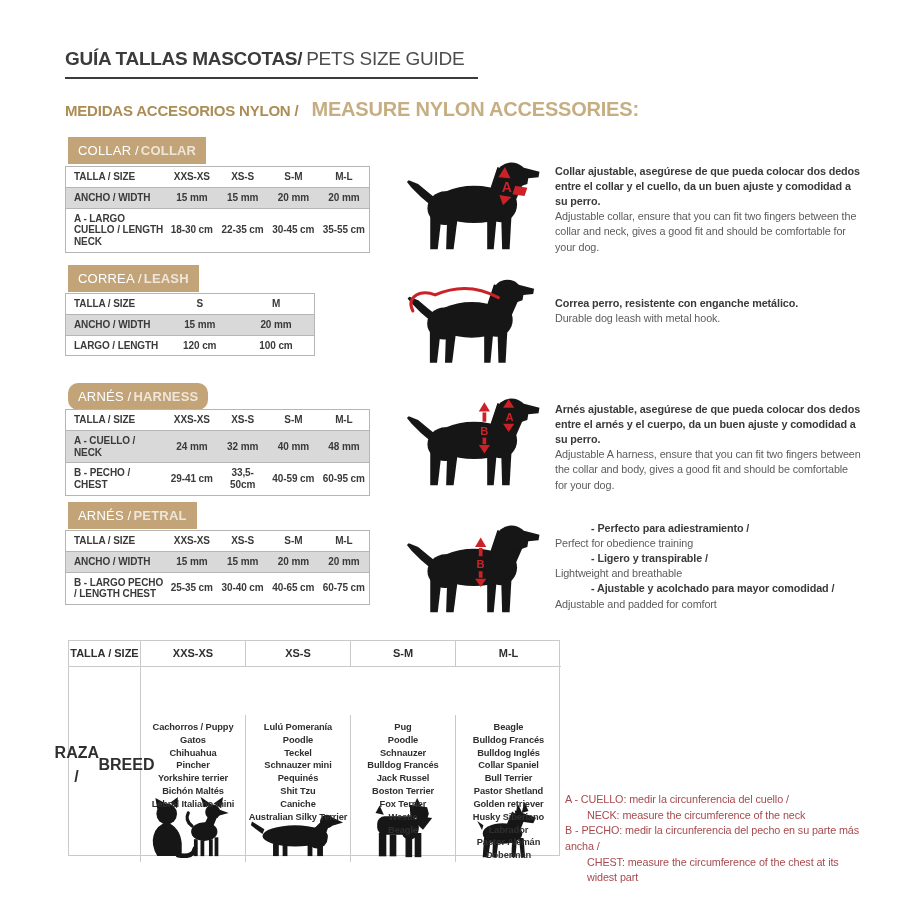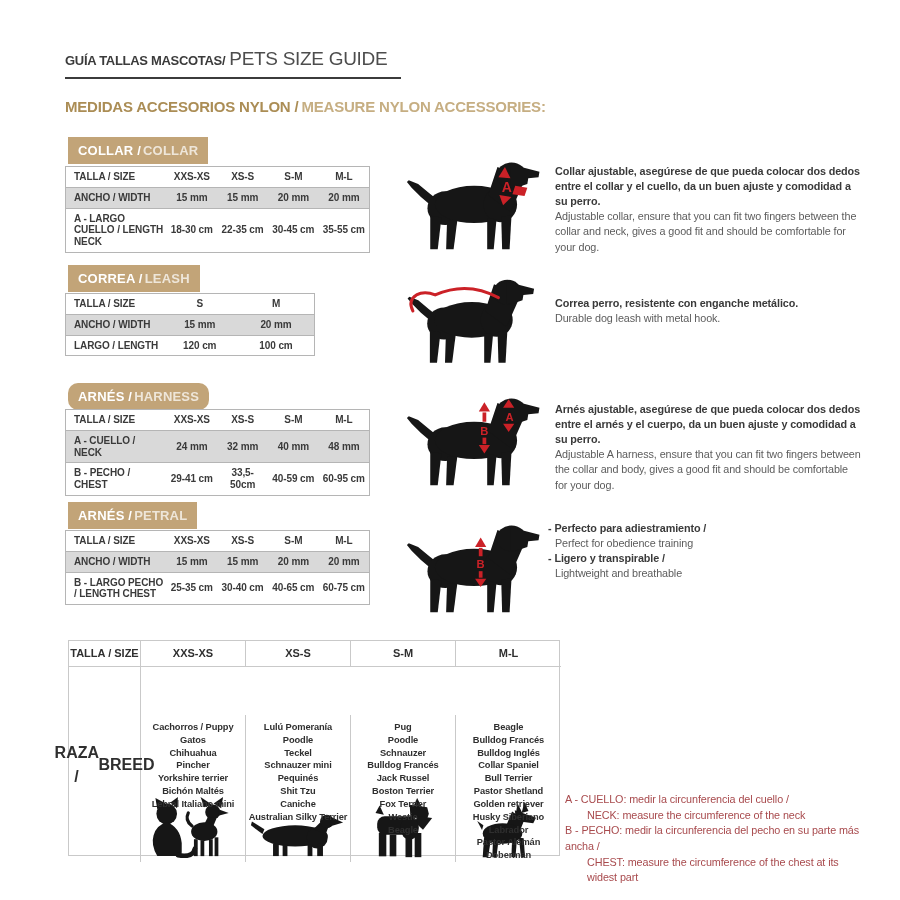--- a/index.html
+++ b/index.html
@@ -3,45 +3,45 @@
 <meta charset="utf-8">
 <style>
   * { margin:0; padding:0; box-sizing:border-box; }
   html,body { background:#fff; }
   body { width:900px; height:900px; position:relative; overflow:hidden;
          font-family:"Liberation Sans", sans-serif; color:#3d3d3d; }
   .abs { position:absolute; }
 
   
   .title-wrap { border-bottom:2px solid var(--title_dark); padding:0 14px 7px 0; display:inline-block; }
-  .title-es { font-size:13px; font-weight:700; color:var(--title_dark); letter-spacing:-0.3px; }
+  .title-es { font-size:19px; font-weight:700; color:var(--title_dark); letter-spacing:-0.3px; }
   .title-en { font-size:19px; font-weight:400; color:#4d4d4d; letter-spacing:-0.3px; margin-left:4px; }
   .subtitle-es { font-size:15px; font-weight:700; color:var(--gold_dark); letter-spacing:-0.2px; }
-  .subtitle-en { font-size:15px; font-weight:700; color:var(--gold_light); letter-spacing:-0.2px; margin-left:3px; }
+  .subtitle-en { font-size:20px; font-weight:700; color:var(--gold_light); letter-spacing:-0.2px; margin-left:13px; }
 
   
   .badge { background:var(--badge); padding:4px 10px 5px; display:inline-block; }
-  .badge-es { color:#fff; font-size:13px; font-weight:700; letter-spacing:0.2px; }
+  .badge-es { color:#fff; font-size:13px; font-weight:400; letter-spacing:0.2px; }
   .badge-en { color:rgba(255,255,255,0.72); font-size:13px; font-weight:700; letter-spacing:0.2px; margin-left:2px;text-align:right; }
 
   
   table.meas { border-collapse:collapse; table-layout:fixed; background:#fff; border:1px solid var(--border_gray); }
   table.meas td { font-size:10px; font-weight:700; color:#3a3a3a; text-align:center;
                   padding:4px 2px; line-height:1.18; letter-spacing:-0.1px; }
   table.meas td:first-child { text-align:left; padding-left:8px; }
   table.meas tr + tr td { border-top:1px solid var(--border_gray); }
   table.meas tr.gray td { background:var(--row_gray); }
 
   
   .desc { font-size:10.8px; line-height:1.4; letter-spacing:-0.1px; }
   .d-es { font-weight:700; color:#3a3a3a; }
   .d-en { font-weight:400; color:var(--text_muted); }
 
   .bullets { font-size:10.8px; line-height:1.4; letter-spacing:-0.1px; }
-  .b-es { font-weight:700; color:#3a3a3a; }
+  .b-es { font-weight:700; color:#3a3a3a;margin-left:43px; }
   .b-es::before { content:"- "; }
   .b-en { font-weight:400; color:var(--text_muted); padding-left:7px; }
 
   
   .breed-table { width:492px; height:216px; border:1px solid var(--grid_gray);
                  display:grid; grid-template-columns:72px 105px 105px 105px 105px;
                  grid-template-rows:26px 1fr; background:#fff; }
   .bt-cell { border-right:1px solid var(--grid_gray); position:relative; }
   .bt-cell.last { border-right:none; }
   .bt-head { border-bottom:1px solid var(--grid_gray); font-size:11px; font-weight:700;
@@ -294,20 +294,24 @@
   </svg>
 
   <div class="abs bullets" style="left:548px; top:521px; width:312px;">
     <div>
       <div class="b-es">Perfecto para adiestramiento /</div>
       <div class="b-en">Perfect for obedience training</div>
     </div>
     <div>
       <div class="b-es">Ligero y transpirable /</div>
       <div class="b-en">Lightweight and breathable</div>
+    </div>
+    <div>
+      <div class="b-es">Ajustable y acolchado para mayor comodidad /</div>
+      <div class="b-en">Adjustable and padded for comfort</div>
     </div>
   </div>
 
   <div class="abs breed-table" style="left:68px; top:640px;">
     <div class="bt-cell bt-head">TALLA /  SIZE</div>
     <div class="bt-cell bt-head">XXS-XS</div>
     <div class="bt-cell bt-head">XS-S</div>
     <div class="bt-cell bt-head">S-M</div>
     <div class="bt-cell bt-head last">M-L</div>
 

